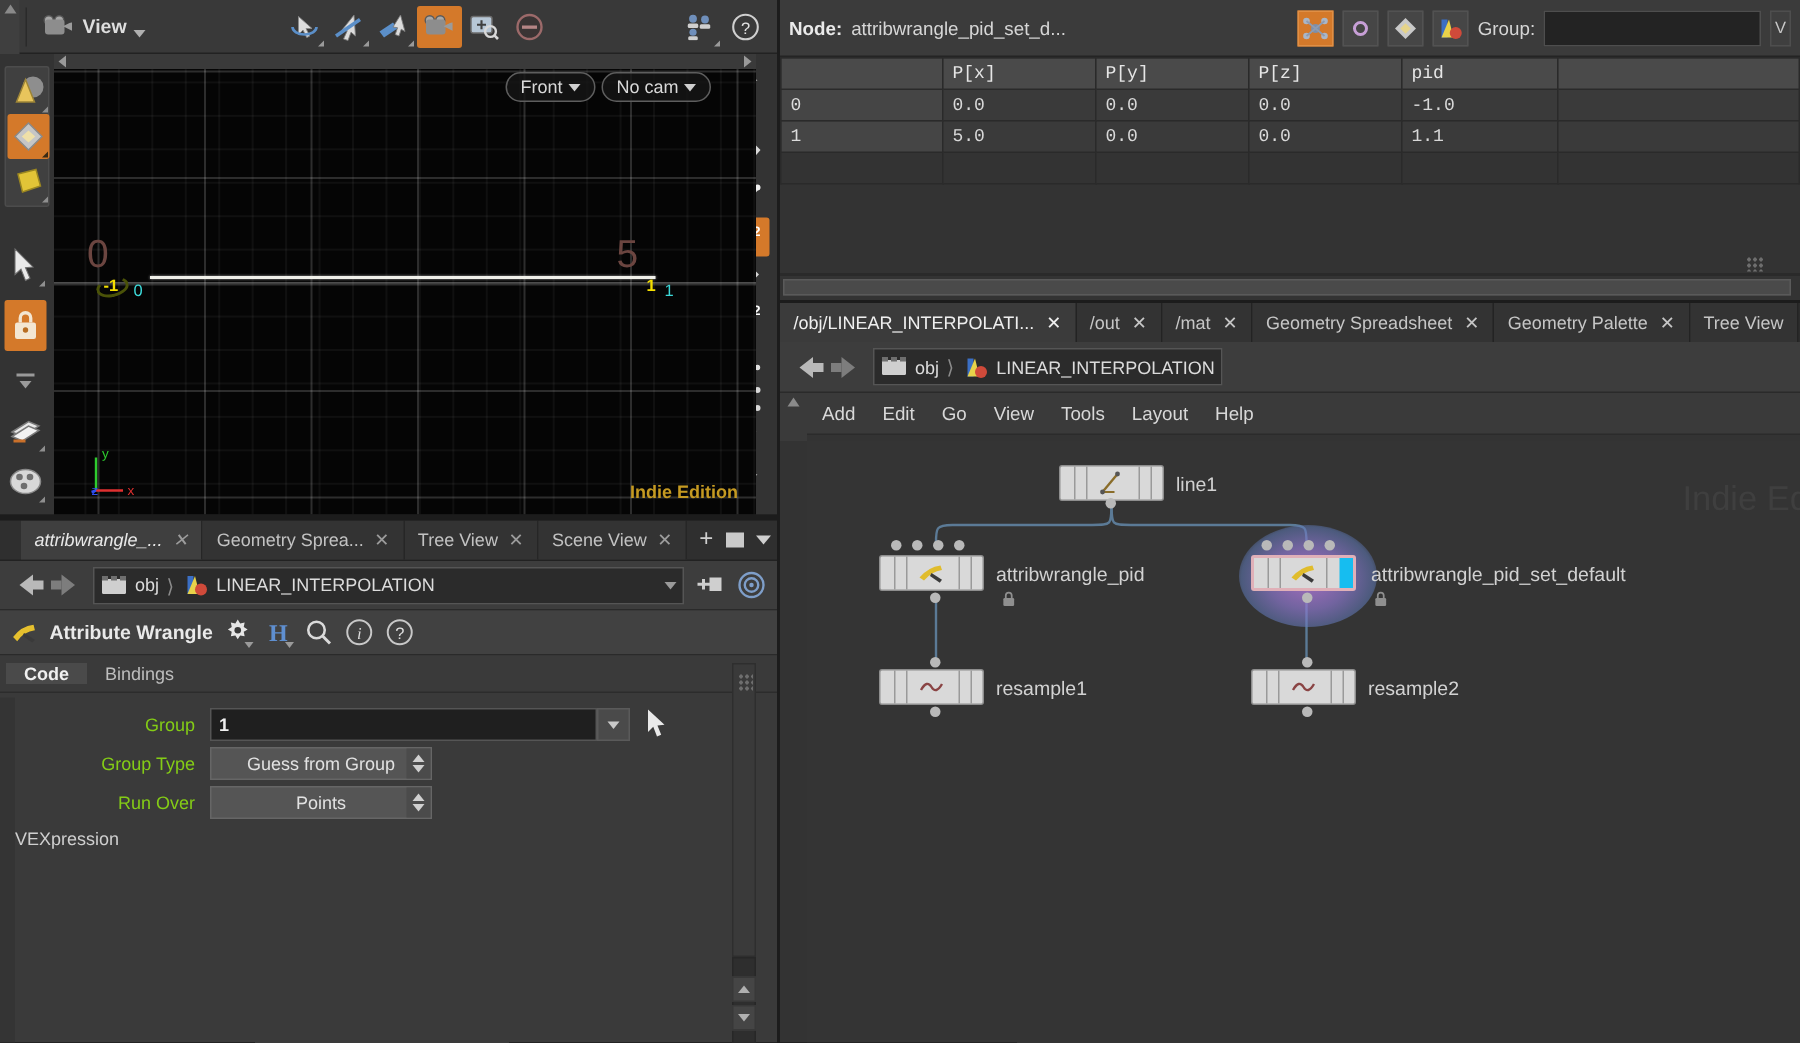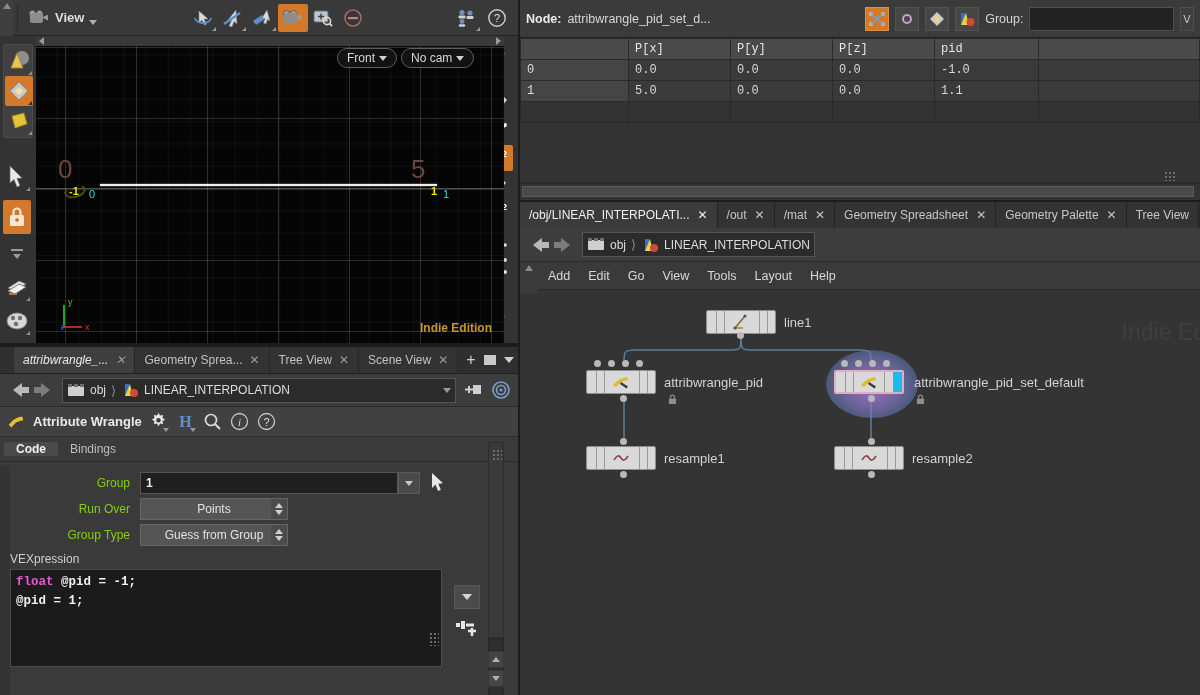--- a/index.html
+++ b/index.html
@@ -576,64 +576,43 @@
           </div>
         <div style="width:10px"></div>
         <div>
           <svg width="16" height="20" viewBox="0 0 16 20">
               <path d="M2 1 L2 16 L5.5 12.5 L8 19 L10.8 17.8 L8.3 11.7 L13 11.2 Z" fill="#e9e9e9"></path>
             </svg>
         </div>
       </div>
 
       <div class="prow">
+        <div class="plabel">Group Type</div>
+        <div class="pmenu" style="width:148px;">
+          <span>Guess from Group</span>
+          <span class="spin">
+              <span class="sp-up"></span>
+              <span class="sp-dn"></span>
+            </span>
+        </div>
+      </div>
+
+      <div class="prow">
         <div class="plabel">Run Over</div>
         <div class="pmenu" style="width:148px;">
           <span>Points</span>
           <span class="spin">
               <span class="sp-up"></span>
               <span class="sp-dn"></span>
             </span>
         </div>
       </div>
 
-      <div class="prow">
-        <div class="plabel">Group Type</div>
-        <div class="pmenu" style="width:148px;">
-          <span>Guess from Group</span>
-          <span class="spin">
-              <span class="sp-up"></span>
-              <span class="sp-dn"></span>
-            </span>
-        </div>
-      </div>
-
       <div class="vexlabel">VEXpression</div>
 
-      <div style="display:flex;align-items:flex-start;">
-        <div class="codebox">
-          <div><span class="kw">float</span><span class="code-txt"> @pid = -1;</span></div>
-          <div><span class="code-txt">@pid = 1;</span></div>
-          <div class="grip" style="position:absolute;right:2px;bottom:20px;width:10px;height:14px;"></div>
-        </div>
-        <div style="width:12px"></div>
-        <div style="display:flex;flex-direction:column;align-items:center;gap:8px;margin-top:16px;">
-          <div style="width:26px;height:24px;background:#4b4b4b;border:1px solid #585858;display:flex;align-items:center;justify-content:center;">
-            <div style="width:0;height:0;border-left:5px solid transparent;border-right:5px solid transparent;border-top:6px solid #d6d6d6;"></div>
-          </div>
-          <div>
-            <svg width="24" height="22" viewBox="0 0 24 22">
-                <rect x="1" y="6" width="4" height="4" fill="#e6e6e6"></rect>
-                <rect x="6" y="4" width="4" height="8" fill="#e6e6e6"></rect>
-                <rect x="11" y="6.5" width="8" height="3" fill="#e6e6e6"></rect>
-                <path d="M13 14 h8 M17 11 v8" stroke="#e6e6e6" stroke-width="2.6"></path>
-              </svg>
-          </div>
-        </div>
-      </div>
     </div>
 
     <div style="position:absolute;right:14px;top:95px;width:16px;height:196px;background:#3a3a3a;border:1px solid #2e2e2e;">
       <div class="grip" style="position:absolute;left:3px;top:6px;width:10px;height:12px;"></div>
     </div>
     <div style="position:absolute;right:14px;top:291px;width:16px;height:85px;background:#2e2e2e;border:1px solid #272727;"></div>
     <div style="position:absolute;right:14px;bottom:27px;width:16px;height:17px;background:#454545;border:1px solid #383838;display:flex;align-items:center;justify-content:center;">
       <div style="width:0;height:0;border-left:4px solid transparent;border-right:4px solid transparent;border-bottom:5px solid #b0b0b0;"></div>
     </div>
     <div style="position:absolute;right:14px;bottom:8px;width:16px;height:17px;background:#454545;border:1px solid #383838;display:flex;align-items:center;justify-content:center;">

